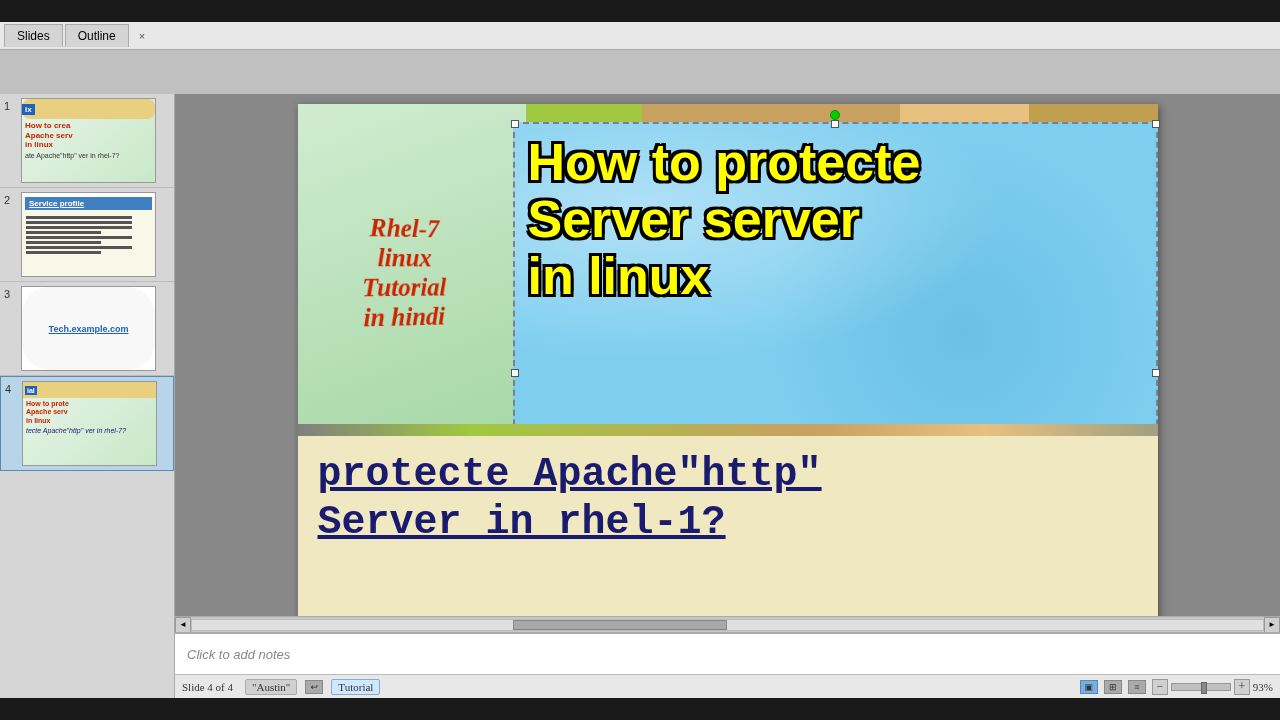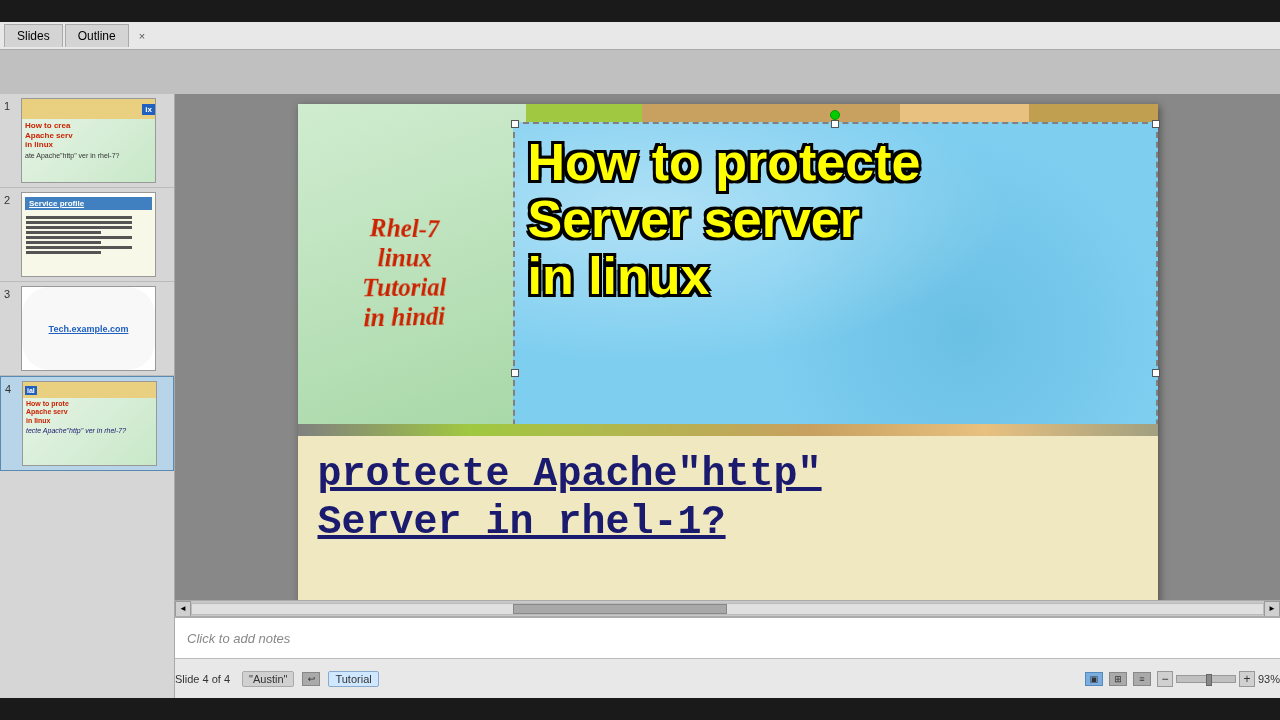--- a/index.html
+++ b/index.html
@@ -105,21 +105,22 @@
       background: linear-gradient(135deg, #e8f4e8 0%, #c8e8c8 100%);
       display: flex;
       flex-direction: column;
     }
     .thumb1-top {
       background: #e8d080;
       height: 20px;
       width: 100%;
       display: flex;
       align-items: center;
-      justify-content: flex-end;
+      justify-content: flex-start;
+      border-radius: 8px;
     }
     .thumb1-badge {
       background: #2060c0;
       color: #fff;
       font-size: 8px;
       font-weight: bold;
       padding: 1px 3px;
     }
     .thumb1-text {
       font-size: 8px;
@@ -382,28 +383,29 @@
       cursor: text;
     }
     .notes-placeholder {
       color: #888;
       font-size: 13px;
       font-style: italic;
     }
 
     
     .status-bar {
-      height: 40px;
+      height: 24px;
       background: #e8e8e8;
       border-top: 1px solid #bbb;
       display: flex;
       align-items: center;
-      padding: 0 0;
+      padding: 0 7px;
       font-size: 11px;
       color: #333;
+      font-family: Liberation Serif, serif;
     }
     .status-left {
       display: flex;
       align-items: center;
       gap: 8px;
     }
     .status-slide-info { margin-right: 4px; }
     .status-theme {
       background: #d0d0d0;
       border: 1px solid #aaa;

